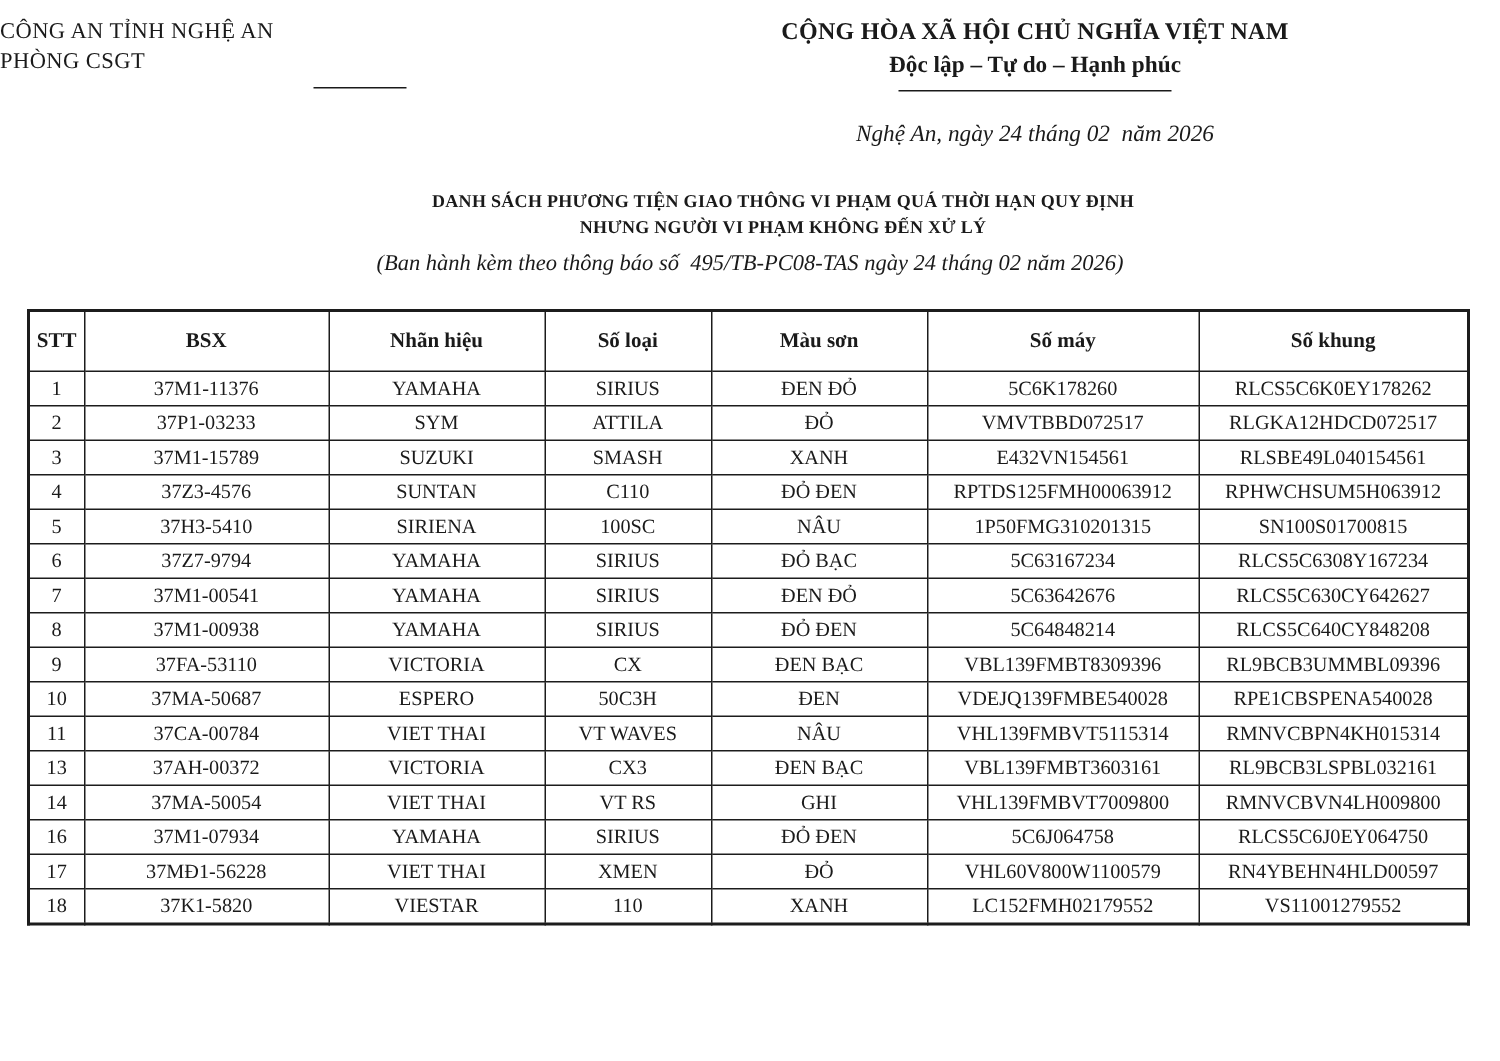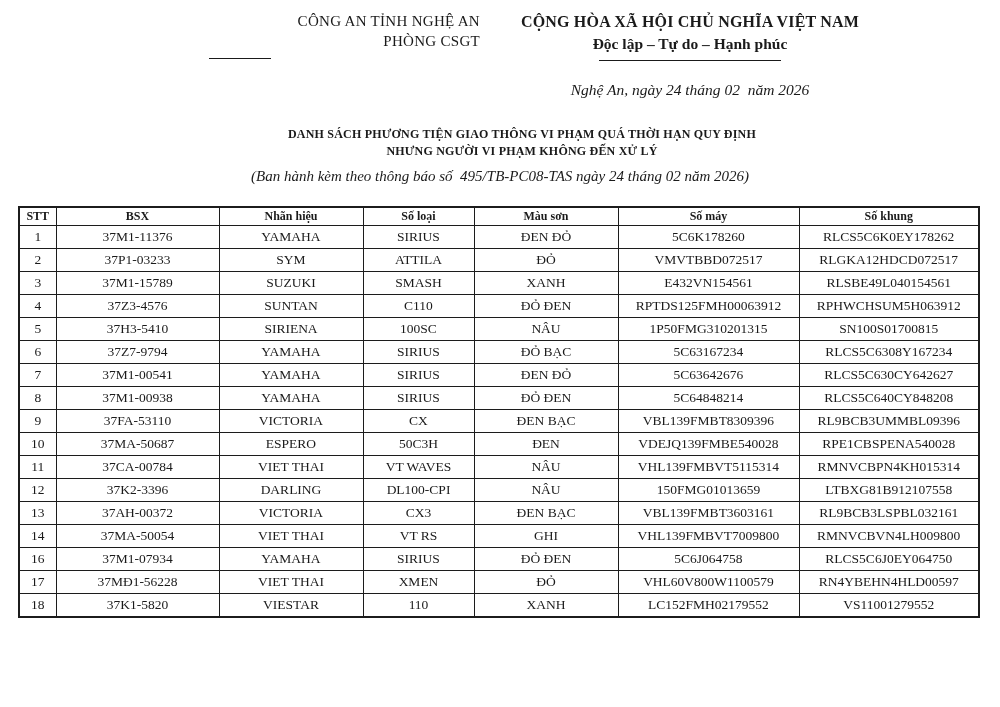--- a/index.html
+++ b/index.html
@@ -7,21 +7,21 @@
   body {
     background: #ffffff;
     color: #1a1a1a;
     font-family: "Liberation Serif", "DejaVu Serif", serif;
     position: relative;
     overflow: hidden;
   }
   .page { width: 1000px; height: 707px; position: relative; }
 
   .header-row { display: flex; padding-top: 13px; }
-  .org-block { width: 480px; text-align: right; }
+  .org-block { width: 480px; text-align: left; }
   .national-block { width: 420px; text-align: center; }
 
   .org-line1 { font-size: 15px; letter-spacing: 0.3px; }
   .org-line2 { font-size: 15px; font-weight: normal; margin-top: 3px; letter-spacing: 0.3px; }
   .org-rule { width: 62px; border-top: 1.6px solid #1a1a1a; margin: 8px auto 0 auto; }
 
   .nat-line1 { font-size: 16px; font-weight: bold; letter-spacing: 0.2px; }
   .nat-line2 { font-size: 15.5px; font-weight: bold; margin-top: 4px; }
   .nat-rule { width: 182px; border-top: 1.6px solid #1a1a1a; margin: 7px auto 0 auto; }
   .date-line { font-size: 15.5px; font-style: italic; margin-top: 20px; white-space: pre; }
@@ -39,22 +39,22 @@
   }
   .doc-table th, .doc-table td {
     border: 1px solid #1c1c1c;
     text-align: center;
     vertical-align: middle;
     overflow: hidden;
     white-space: nowrap;
   }
   .doc-table { border: 2px solid #1c1c1c; }
   .doc-table th {
-    height: 19px;
-    font-size: 12px;
+    height: 41px;
+    font-size: 14px;
     font-weight: bold;
   }
   .doc-table td {
     height: 23px;
     font-size: 13.5px;
     padding: 0 2px;
   }
 </style>
 </head>
 <body>
@@ -196,29 +196,20 @@
         <tr>
           <td>11</td>
           <td>37CA-00784</td>
           <td>VIET THAI</td>
           <td>VT WAVES</td>
           <td>NÂU</td>
           <td>VHL139FMBVT5115314</td>
           <td>RMNVCBPN4KH015314</td>
         </tr>
         <tr>
-          <td>12</td>
-          <td>37K2-3396</td>
-          <td>DARLING</td>
-          <td>DL100-CPI</td>
-          <td>NÂU</td>
-          <td>150FMG01013659</td>
-          <td>LTBXG81B912107558</td>
-        </tr>
-        <tr>
           <td>13</td>
           <td>37AH-00372</td>
           <td>VICTORIA</td>
           <td>CX3</td>
           <td>ĐEN BẠC</td>
           <td>VBL139FMBT3603161</td>
           <td>RL9BCB3LSPBL032161</td>
         </tr>
         <tr>
           <td>14</td>

